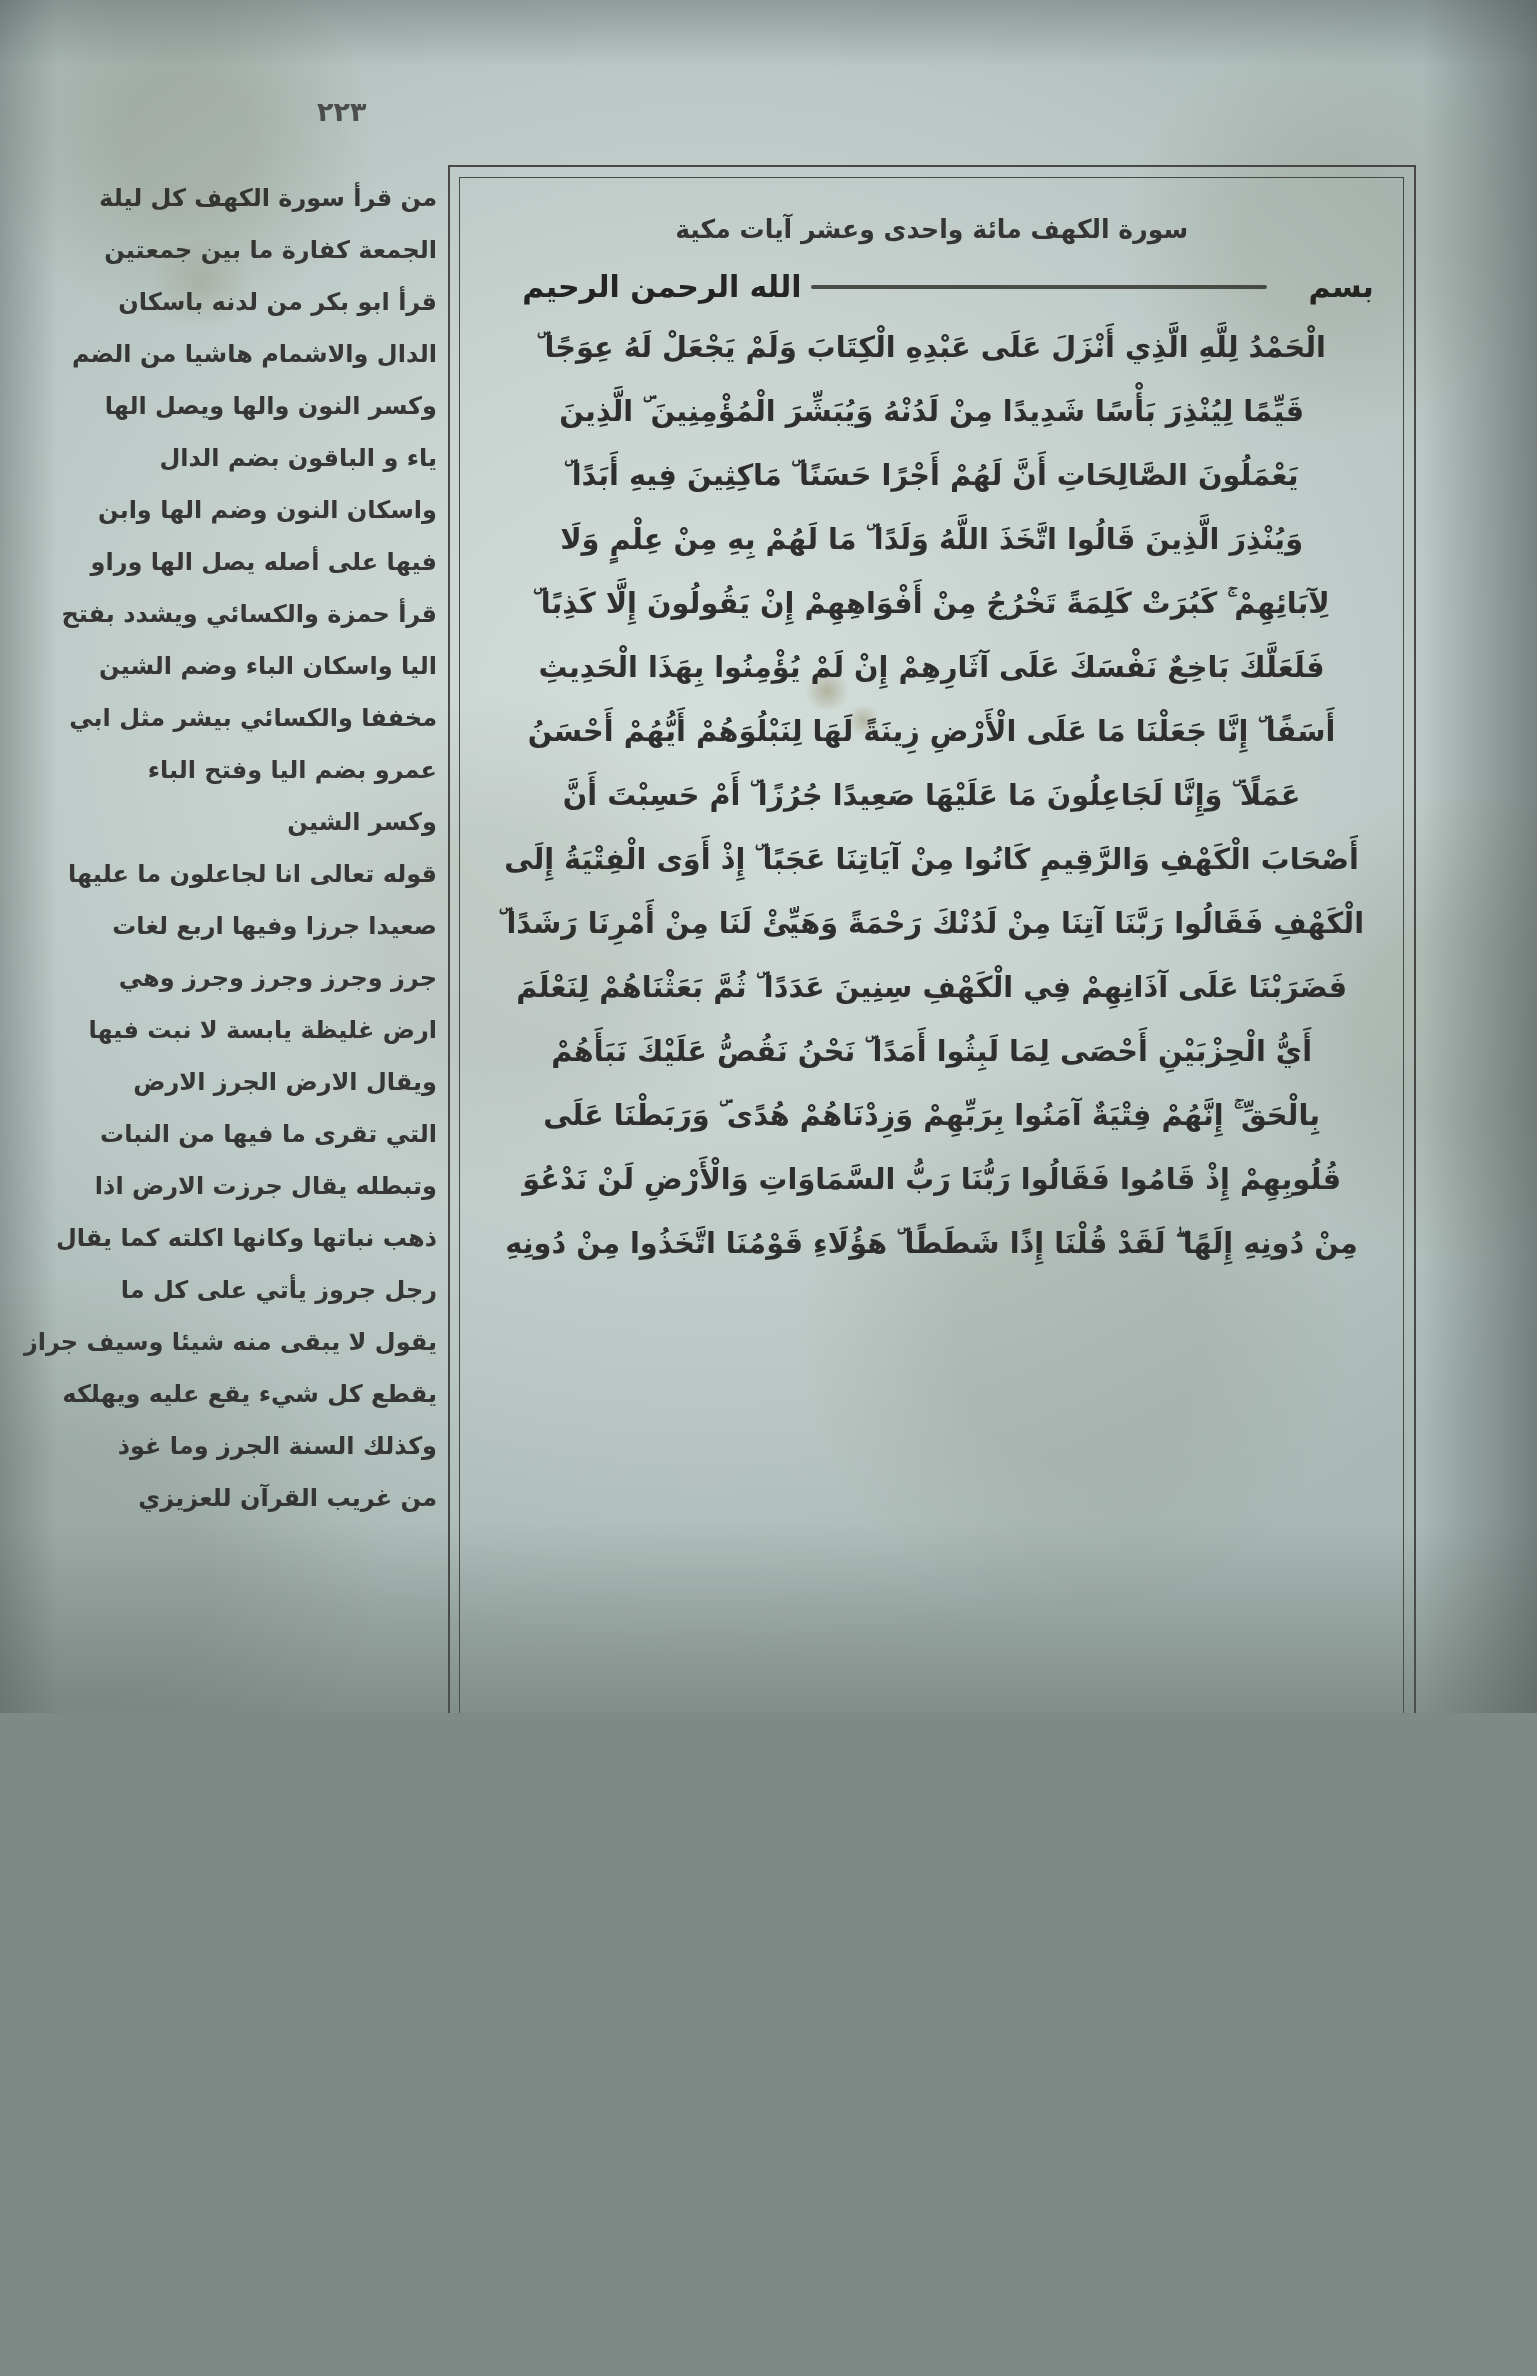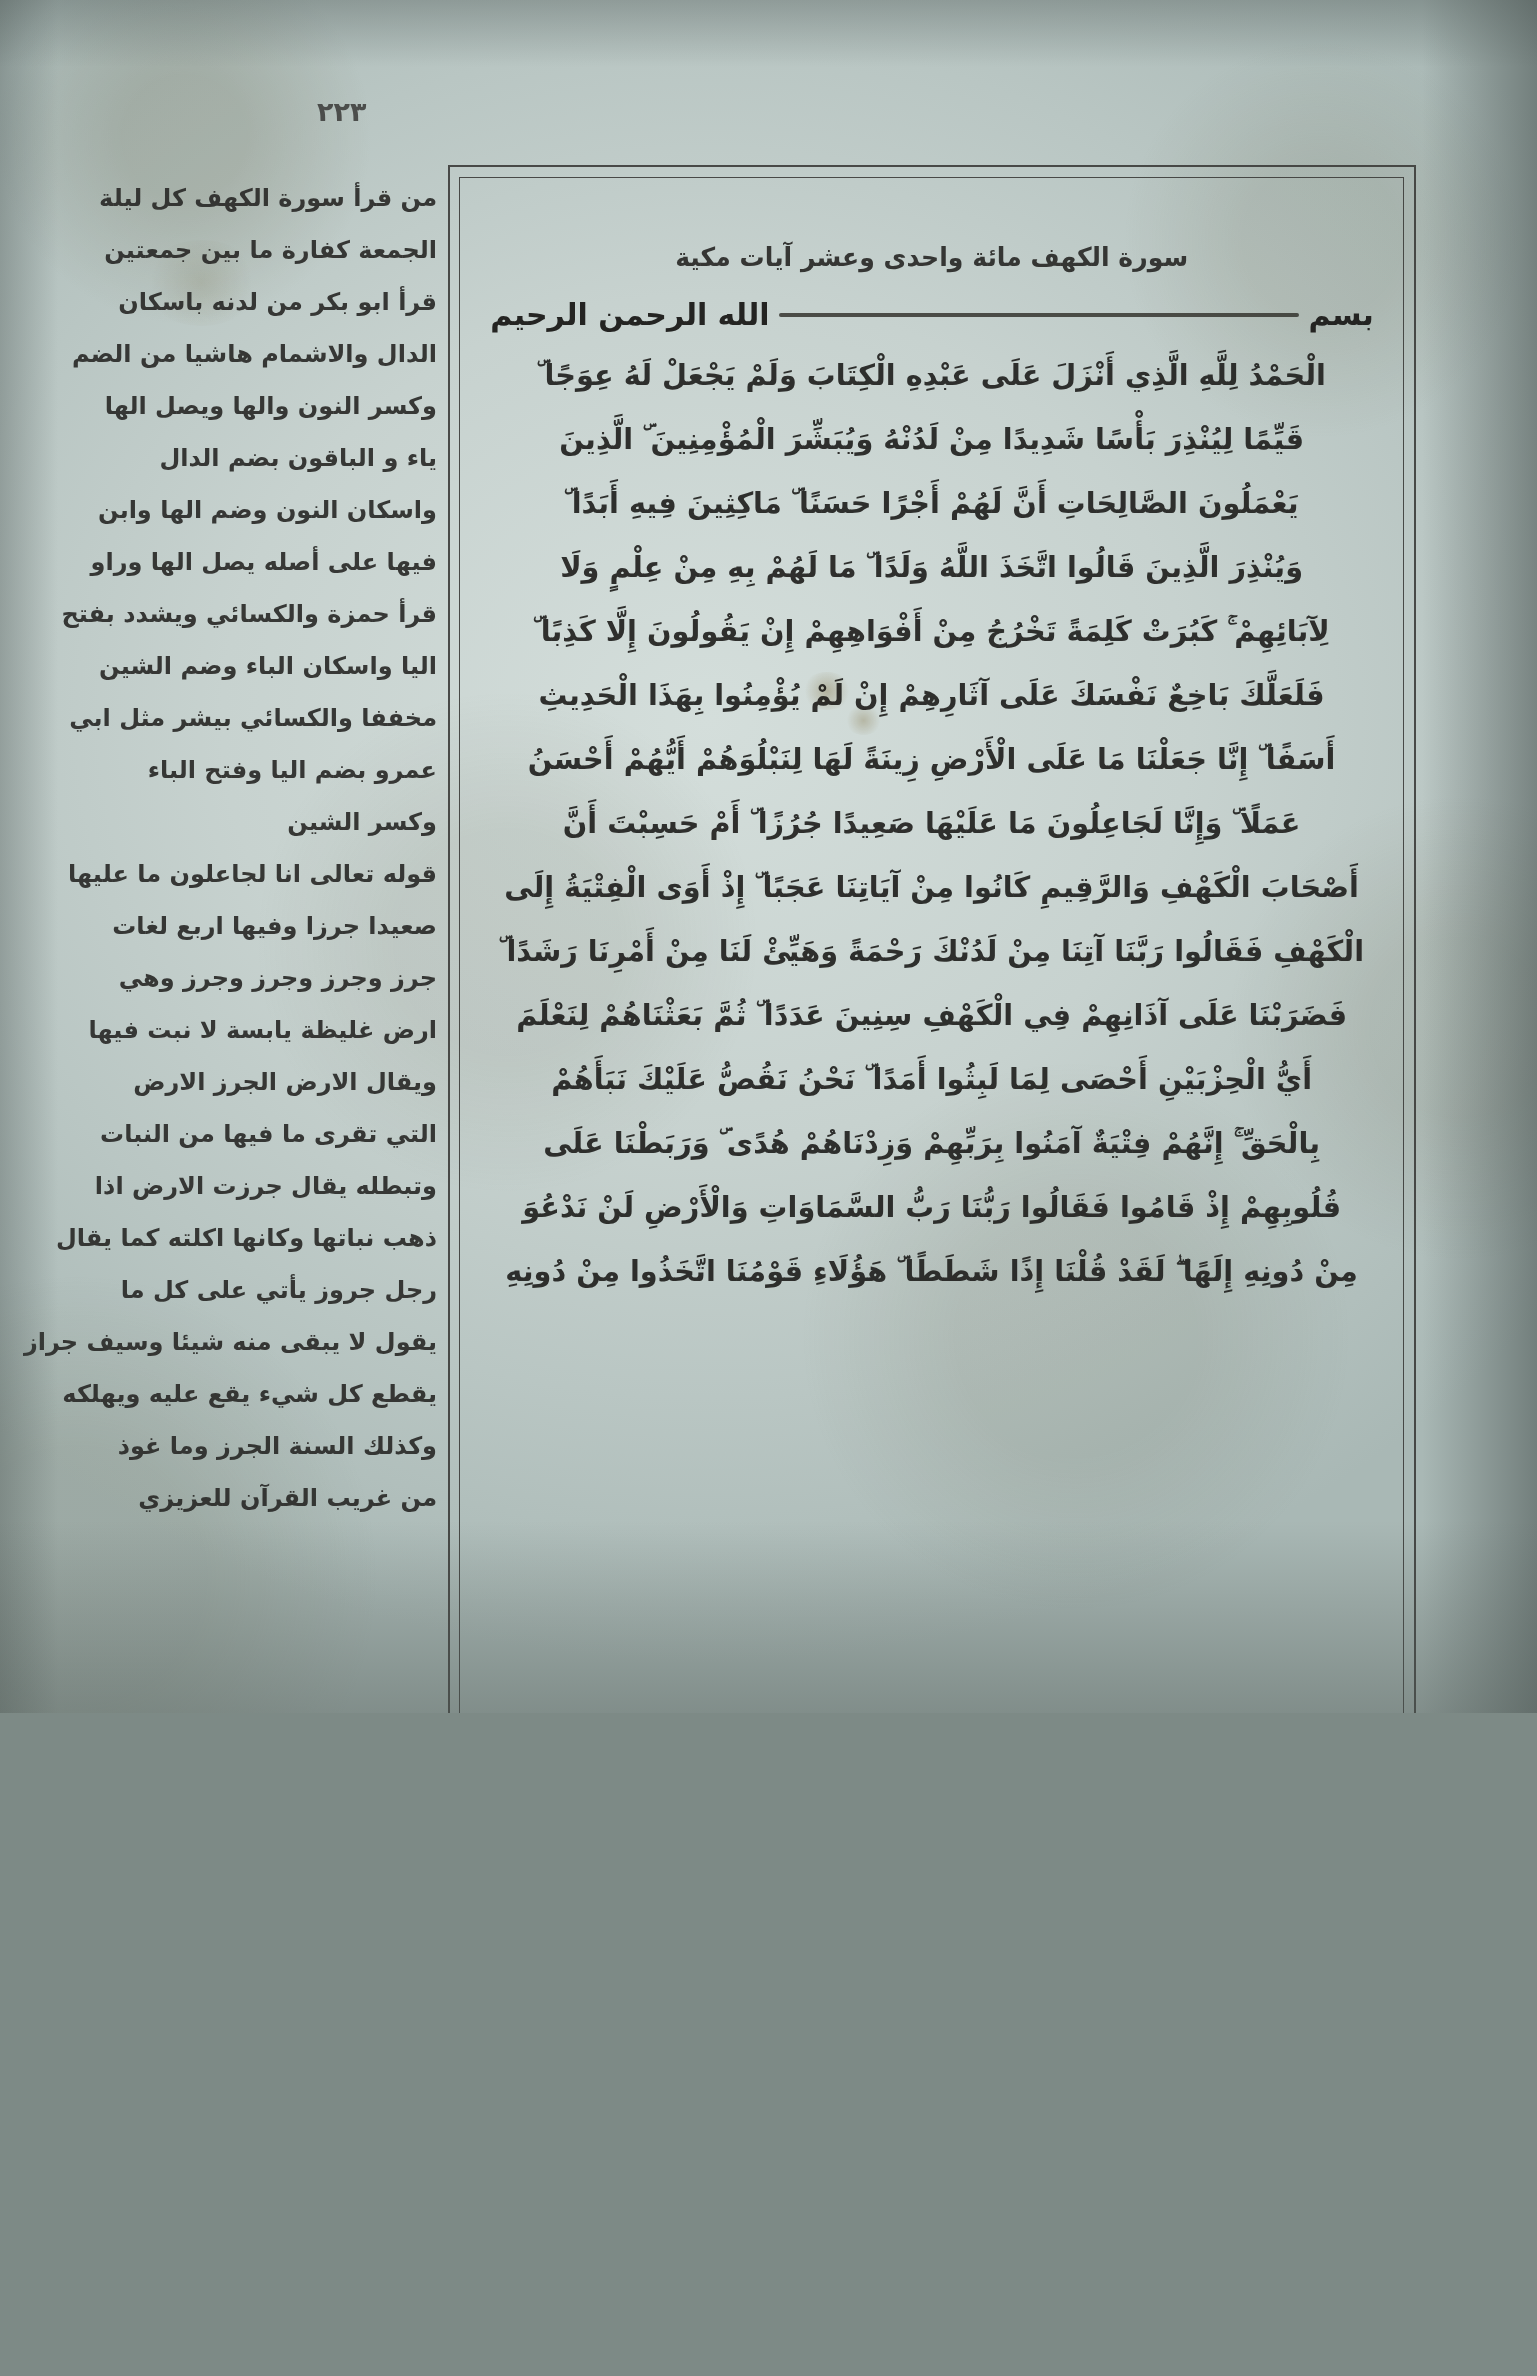--- a/index.html
+++ b/index.html
@@ -116,21 +116,21 @@
     position: absolute;
     left: 459px; top: 177px;
     width: 945px;
     height: 1985px;
     border: 1.9px solid #3b3b38;
     box-sizing: border-box;
     opacity: .9;
   }
   .textblock {
     position: absolute;
-    left: 471px; top: 204px;
+    left: 471px; top: 176px;
     width: 922px;
     height: 1962px;
     direction: rtl;
     text-align: center;
     box-sizing: border-box;
     padding: 17.3px 13.4px 9.6px 13.4px;
   }
   .heading {
     font-family: "DejaVu Sans", sans-serif;
     font-size: 26px;
@@ -148,20 +148,21 @@
     justify-content: space-between;
     direction: rtl;
     margin: 9.6px 5.8px 29px 5.8px;
     gap: 9.6px;
   }
   .basmala-row .bword {
     font-size: 30px;
     color: #242422;
     white-space: nowrap;
     font-family: "DejaVu Sans", sans-serif;
+    margin-left: 32px;
   }
   .basmala-rule {
     flex: 1 1 auto;
     height: 3.8px;
     background: #35352f;
     opacity: .85;
     border-radius: 1.9px;
   }
 
   .ayah-line {

